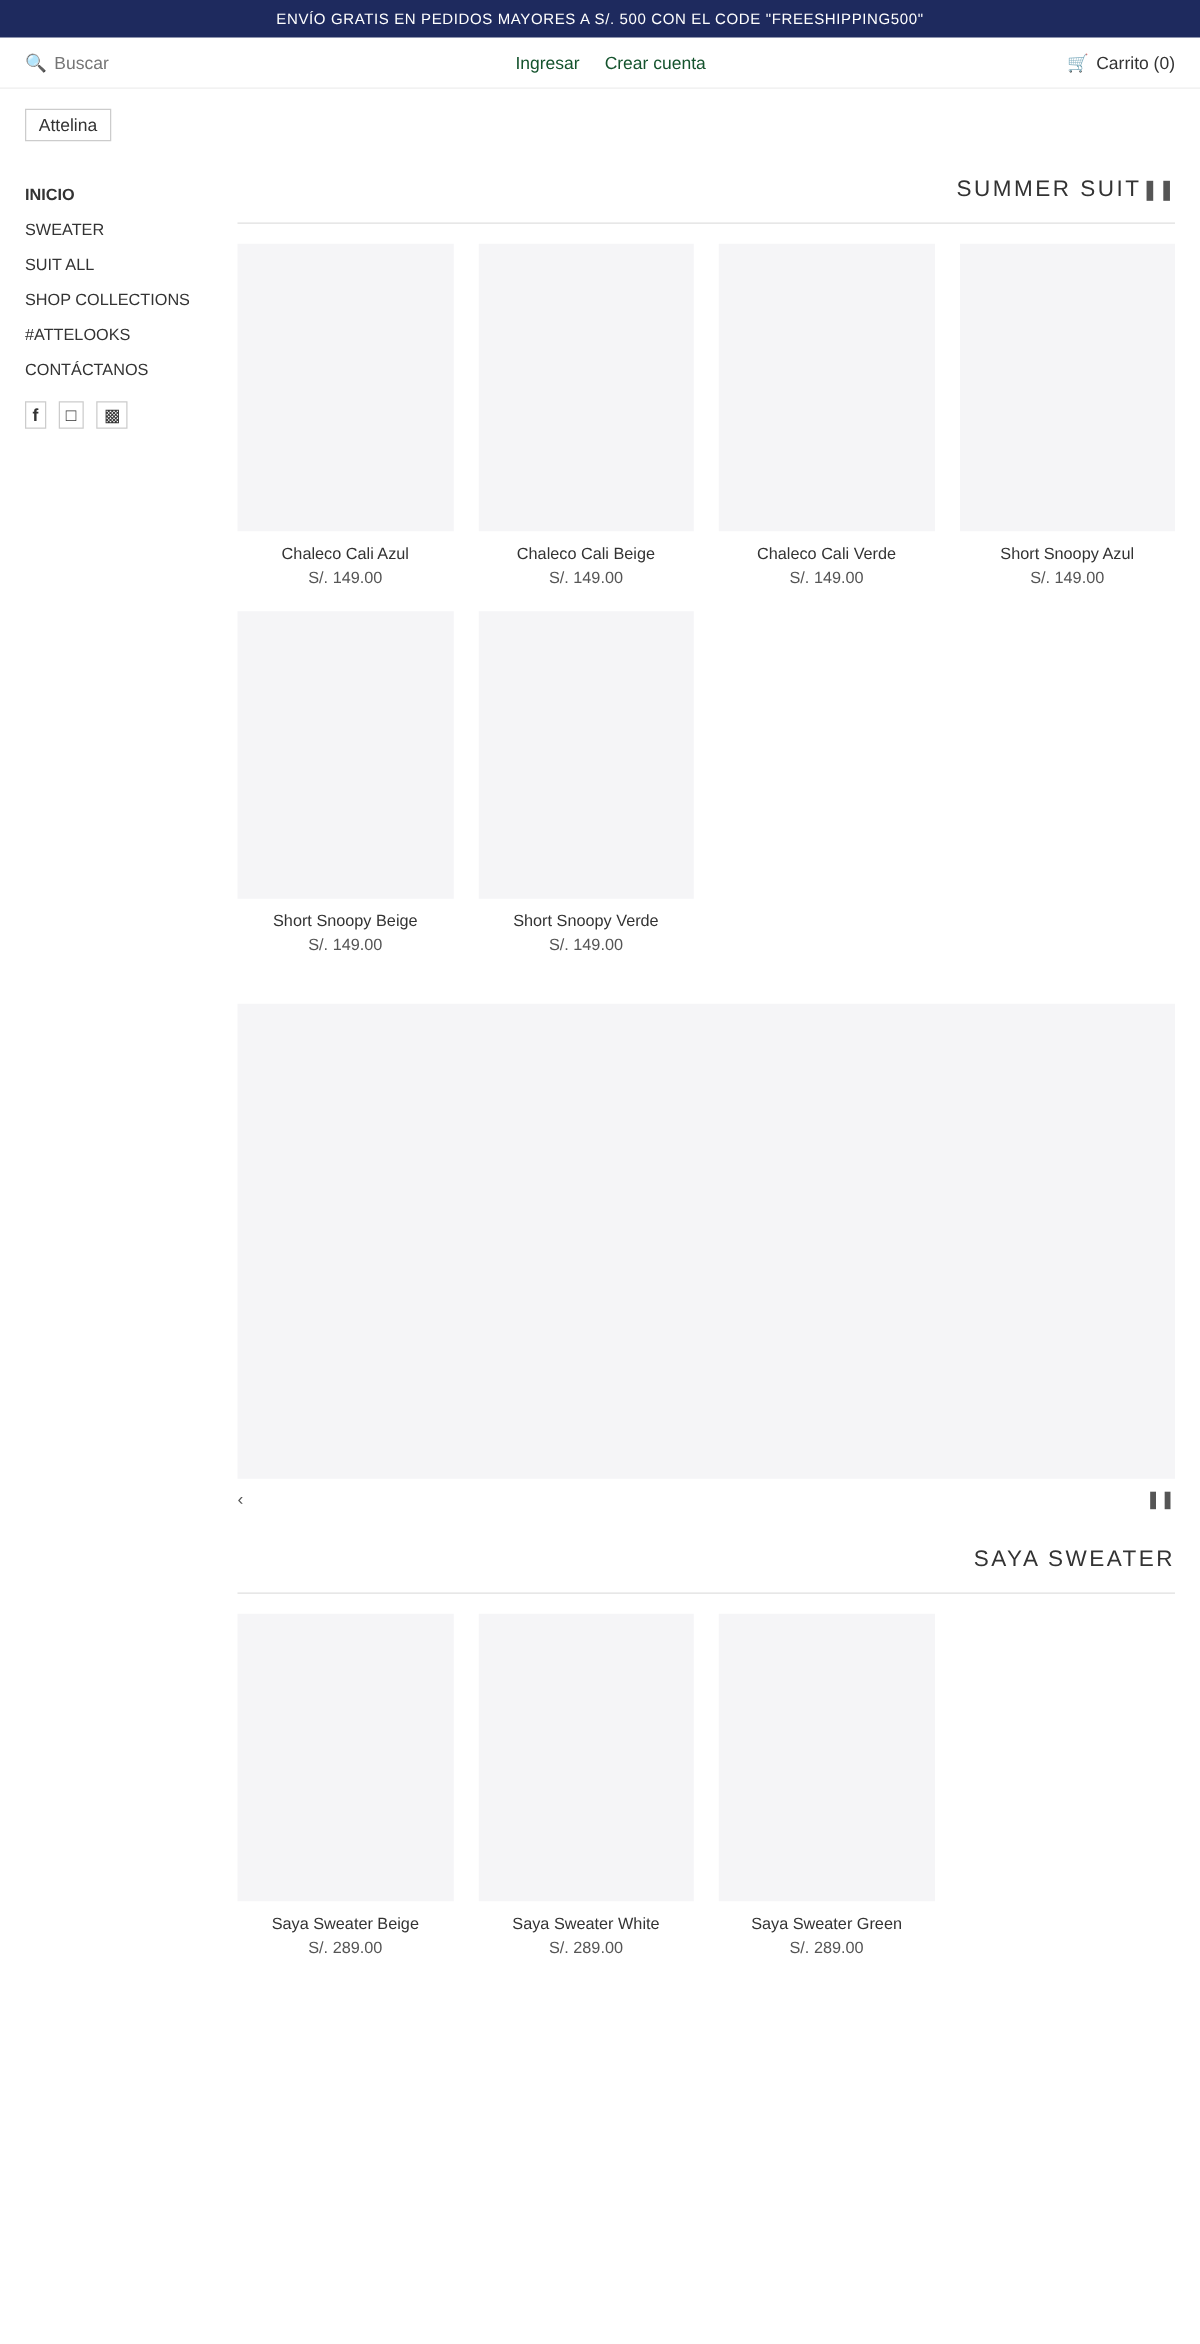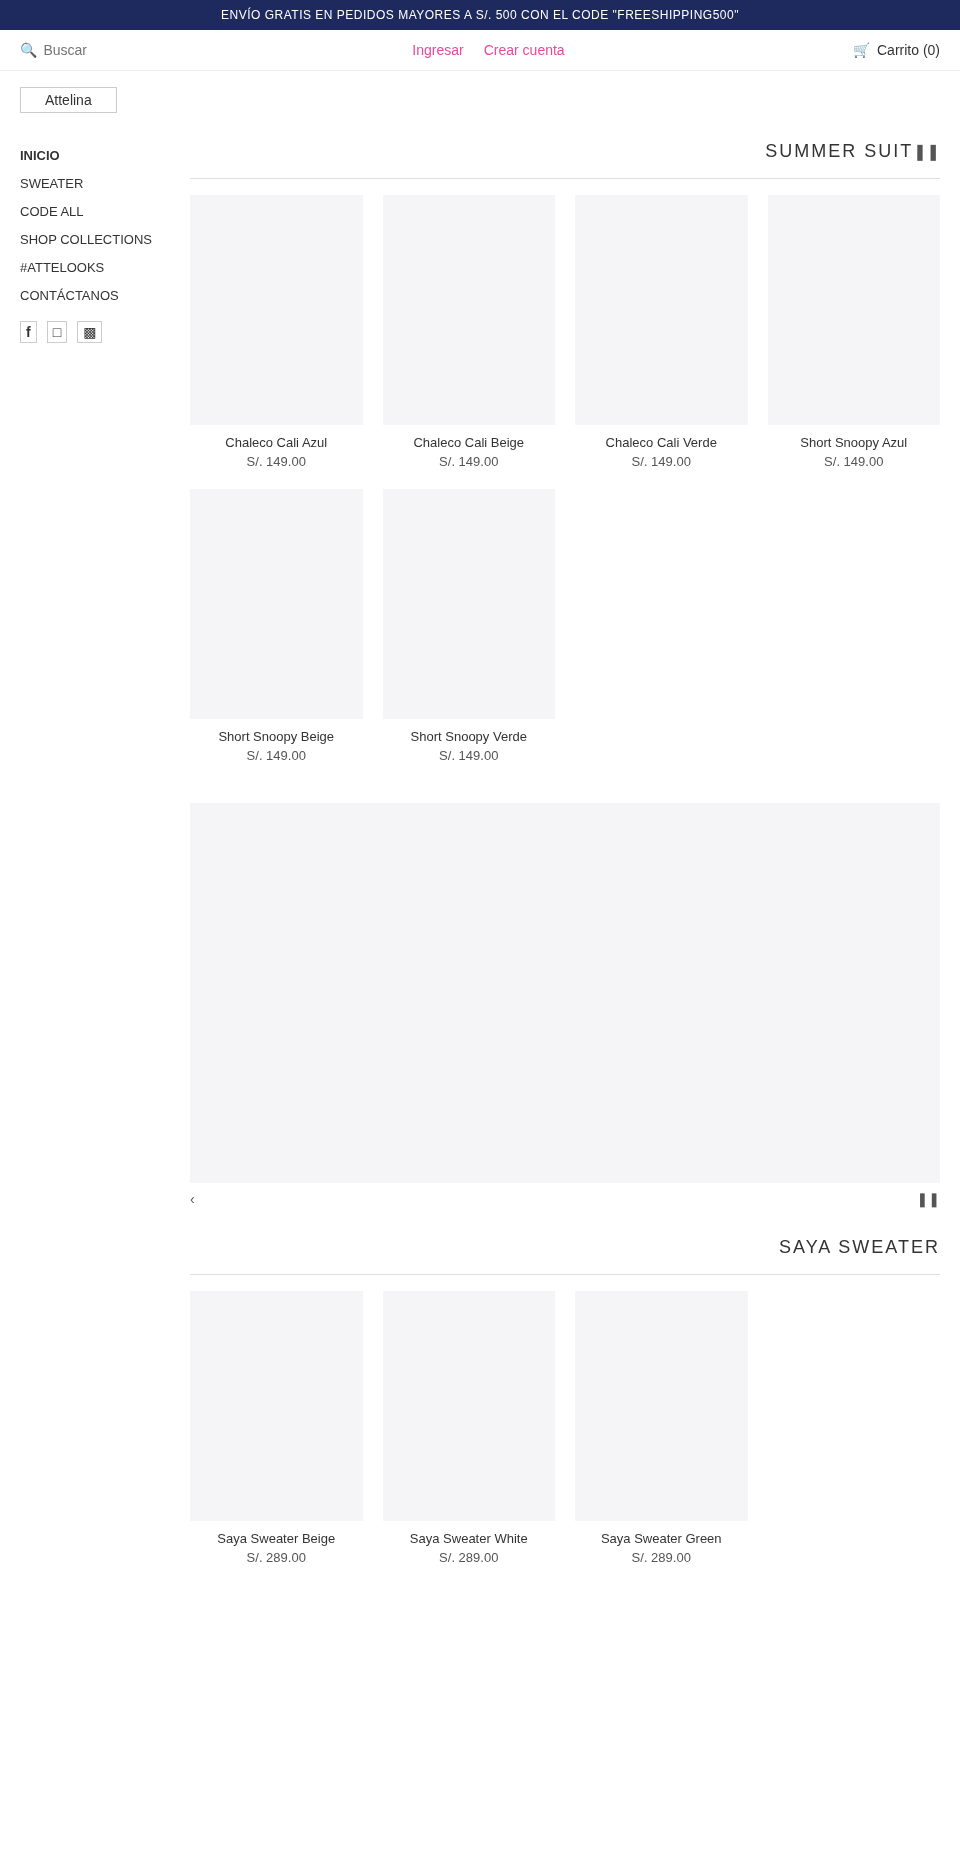--- a/index.html
+++ b/index.html
@@ -37,39 +37,39 @@
       background: transparent;
       width: 80px;
     }
     .header-nav {
       display: flex;
       align-items: center;
       gap: 20px;
     }
     .header-nav a {
       text-decoration: none;
-      color: #ec4899;
+      color: #14532d;
       font-size: 14px;
     }
     .header-cart {
       display: flex;
       align-items: center;
       gap: 6px;
       cursor: pointer;
       font-size: 14px;
     }
 
     
     .brand-area {
       padding: 16px 20px 8px 20px;
     }
     .brand-logo {
       display: inline-block;
       border: 1px solid #ccc;
-      padding: 4px 24px;
+      padding: 4px 10px;
       font-size: 14px;
       color: #333;
     }
 
     
     .page-layout {
       display: flex;
       padding: 20px;
       gap: 20px;
     }
@@ -224,21 +224,21 @@
 
   <nav class="sidebar">
     <ul class="sidebar-nav">
       <li class="active">
         <a href="#">INICIO</a>
       </li>
       <li>
         <a href="#">SWEATER</a>
       </li>
       <li>
-        <a href="#">CODE ALL</a>
+        <a href="#">SUIT ALL</a>
       </li>
       <li>
         <a href="#">SHOP COLLECTIONS</a>
       </li>
       <li>
         <a href="#">#ATTELOOKS</a>
       </li>
       <li>
         <a href="#">CONTÁCTANOS</a>
       </li>

